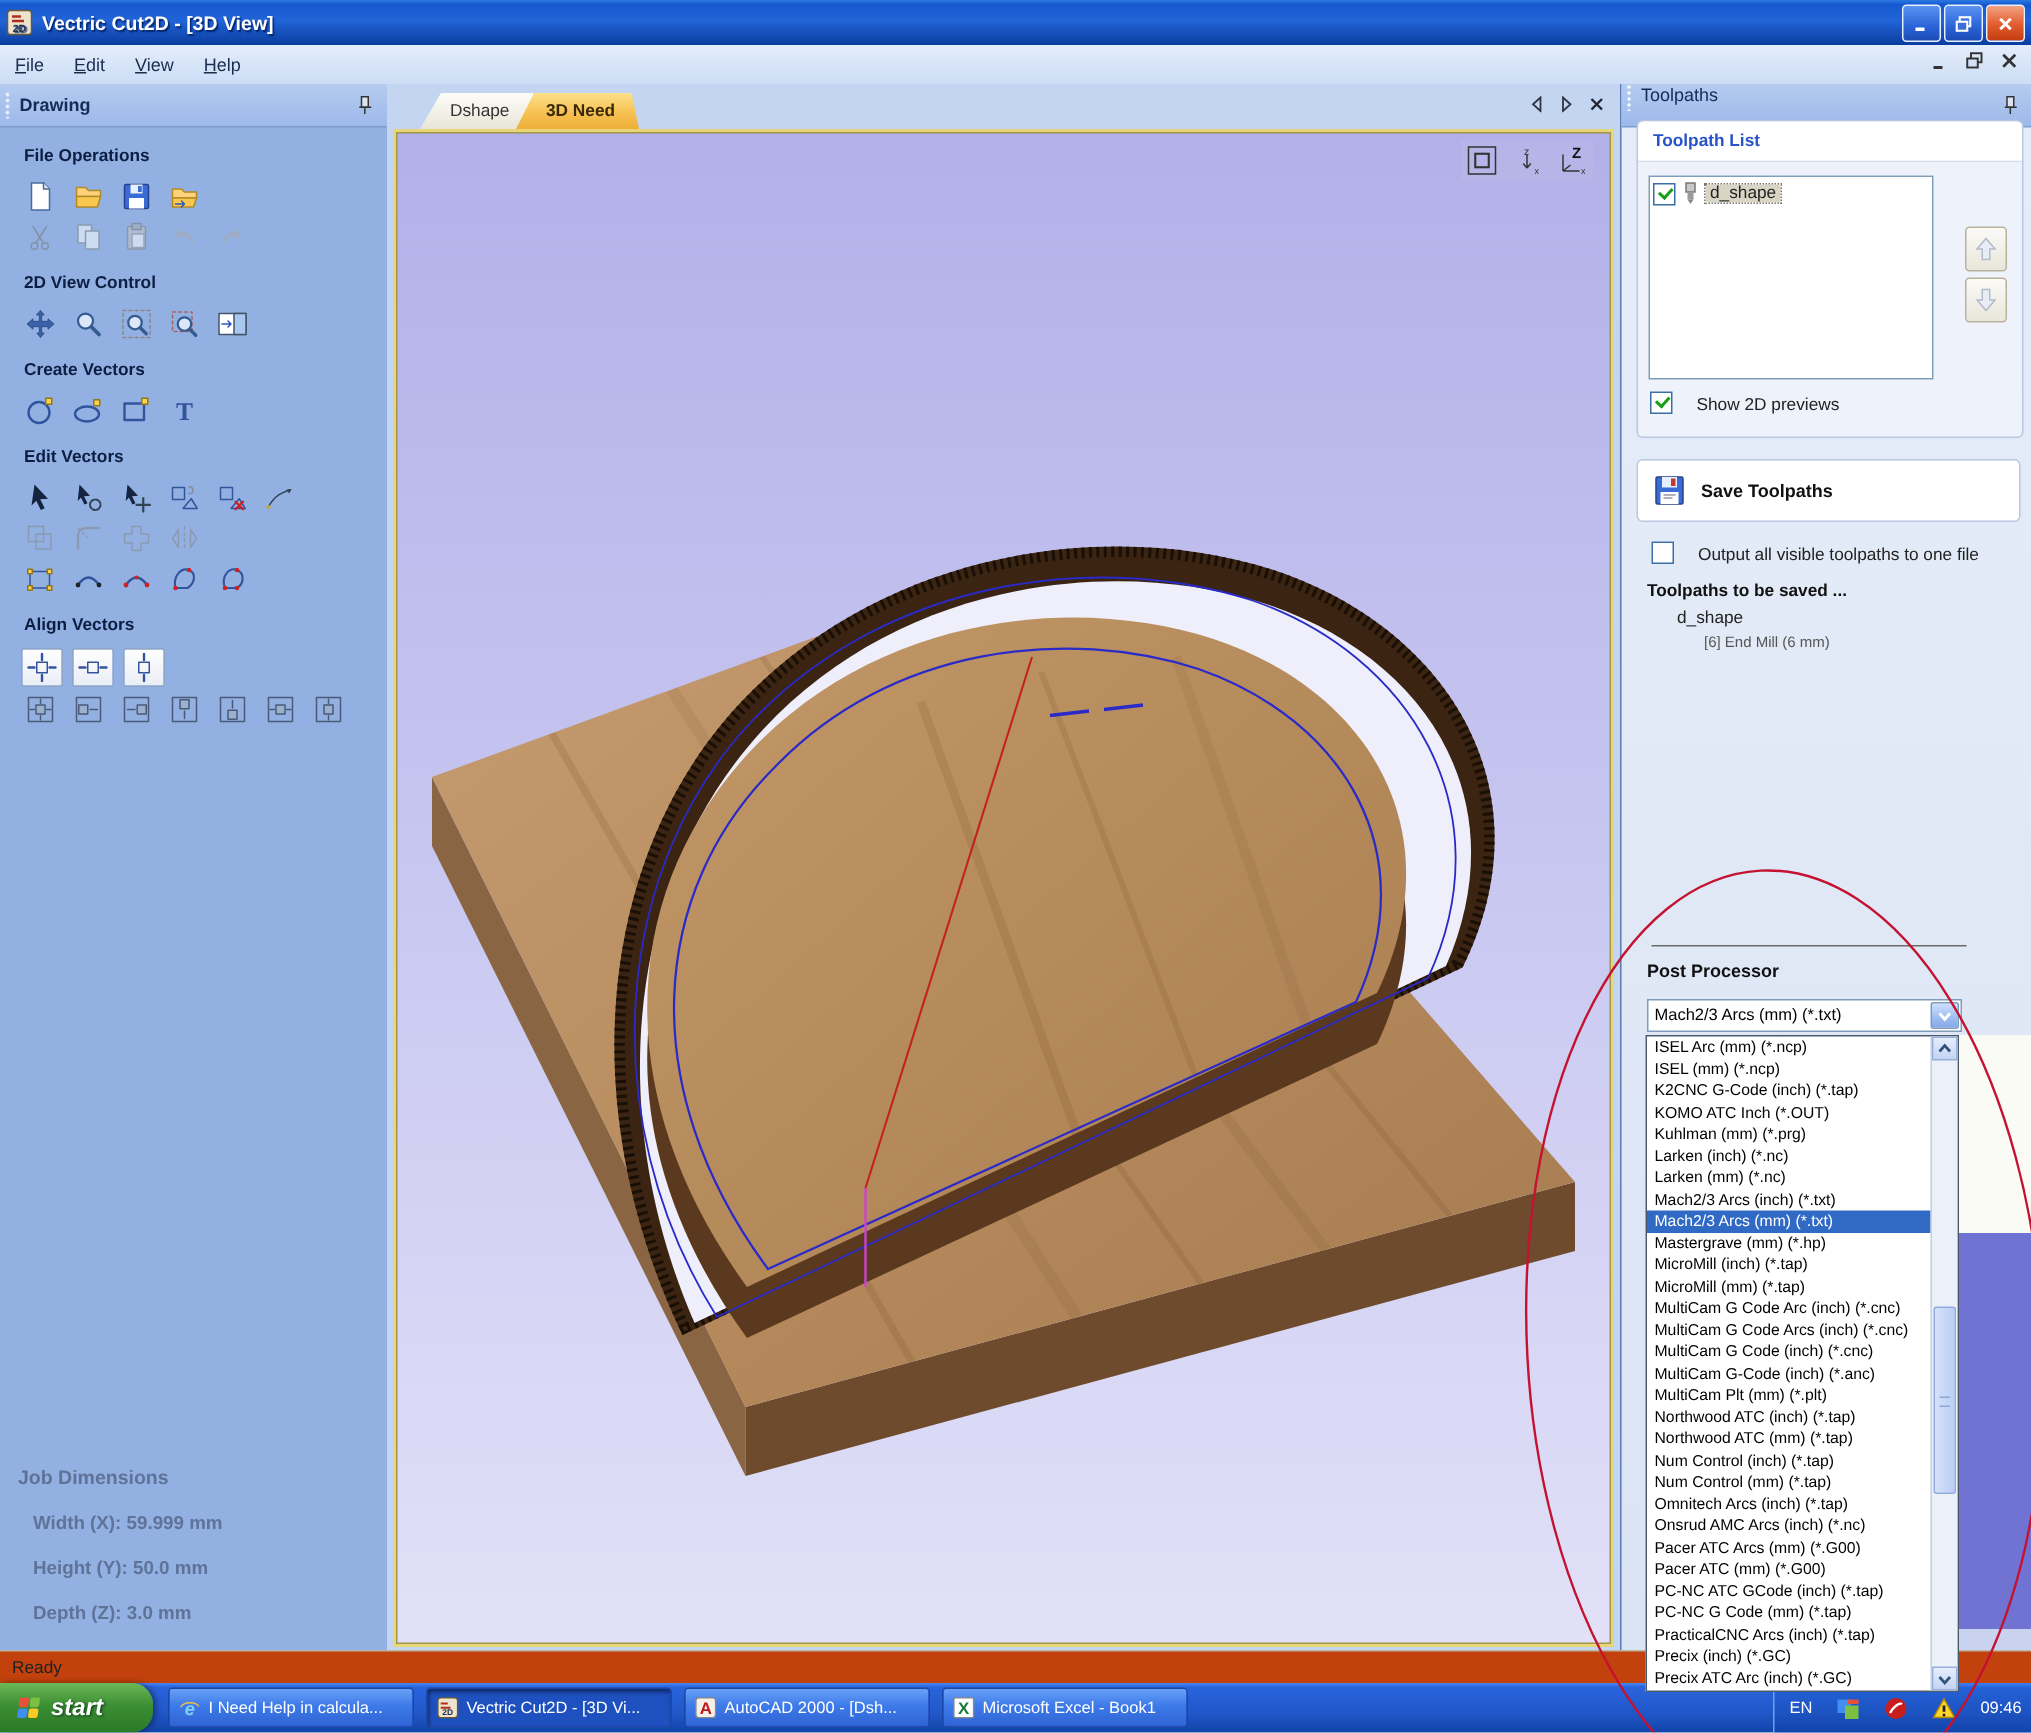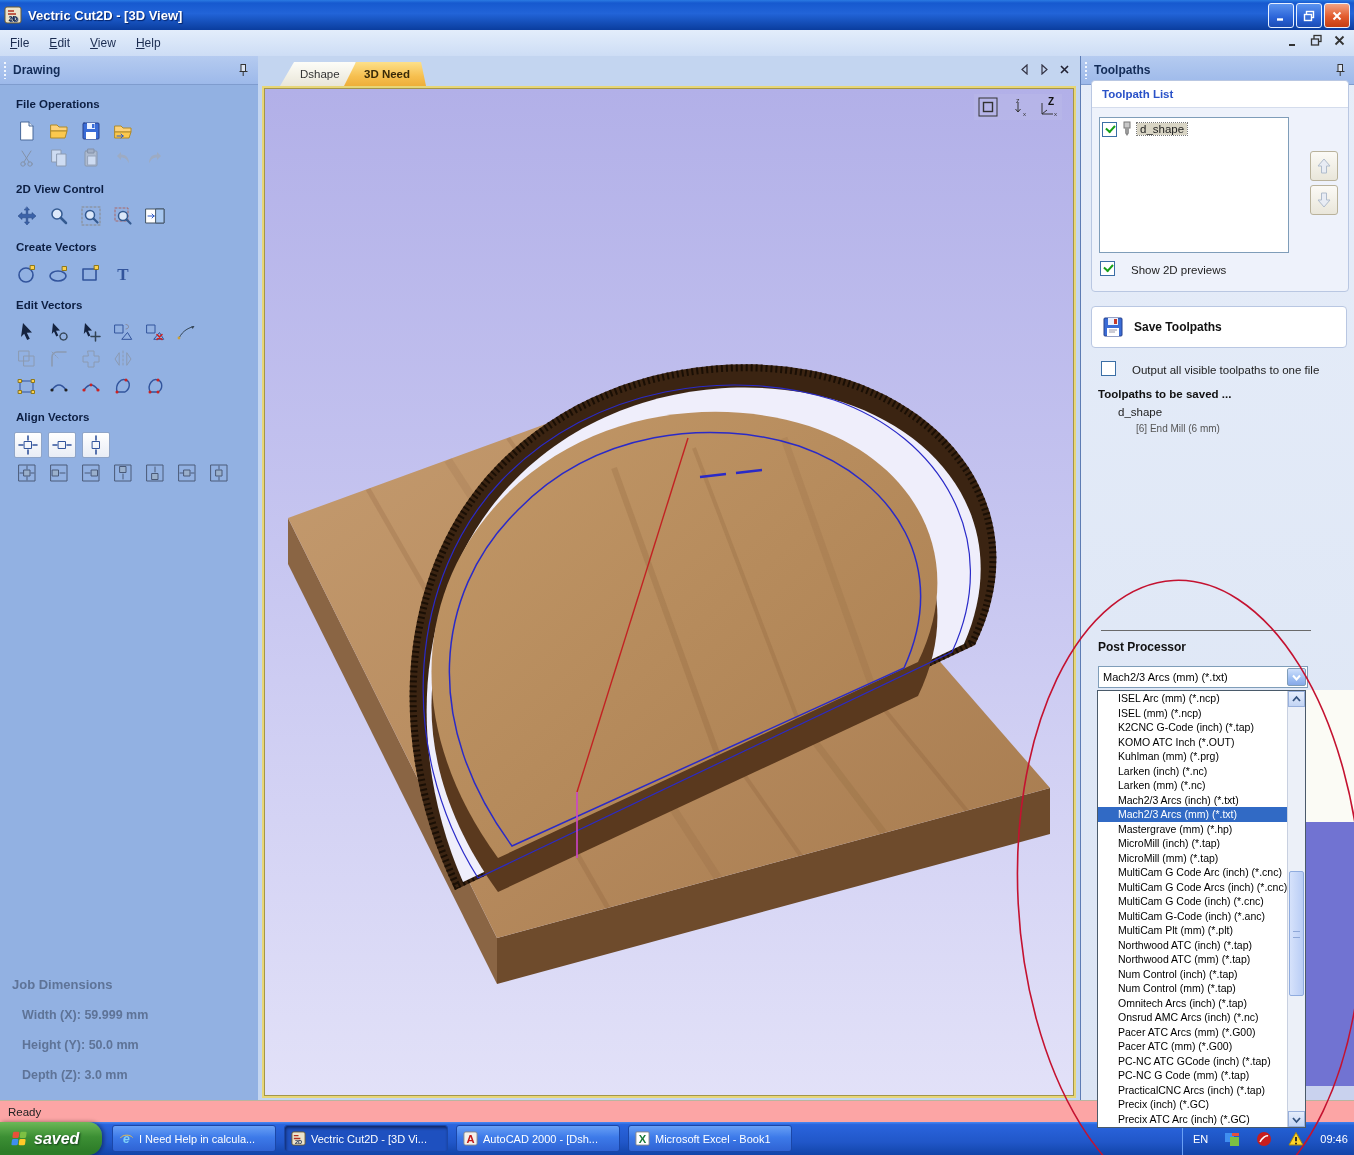--- a/index.html
+++ b/index.html
@@ -61,22 +61,22 @@
     border:2px solid #e7d677;box-shadow:inset 0 0 0 1px #a3954a;
     background:linear-gradient(180deg,#b2b0e8 0%,#c6c5f0 45%,#e2e1f8 100%)}
   .canvas svg.scene{position:absolute;left:0;top:0}
   .vicons{position:absolute;right:12px;top:6px;display:flex;gap:8px;
     background:rgba(190,190,232,.35);padding:2px 3px}
   .vicons span{width:22px;height:22px;display:inline-flex}
   
   .rightpanel{position:absolute;left:1080px;top:56px;width:274px;height:1044px;
     background:linear-gradient(180deg,#e6edf9,#dbe4f4);border-left:1px solid #5d7cb4}
   .rp-header{height:28px;background:linear-gradient(180deg,#b5cbf0,#9db9ea);
-    border-bottom:1px solid #7f9cce;display:flex;align-items:center;
-    font-weight:bold;font-size:12px;color:#132c58;position:relative}
+    border-bottom:1px solid #7f9cce;display:flex;
+    font-weight:normal;font-size:12px;color:#132c58;position:relative}
   .card{position:absolute;left:10px;width:256px;background:#eef2fb;
     border:1px solid #b9c7e2;border-radius:4px}
   .card-h{height:26px;background:#fff;border-bottom:1px solid #d4dcec;
     border-radius:4px 4px 0 0;display:flex;align-items:center;padding-left:10px;
     font-weight:bold;font-size:11.5px;color:#2a52c8}
   .listbox{position:absolute;left:7px;top:36px;width:188px;height:134px;background:#fff;
     border:1px solid #7f9db9}
   .lb-item{display:flex;align-items:center;gap:4px;padding:3px 2px;font-size:11.5px;color:#222}
   .lb-label{background:#d9d5c5;outline:1px dotted #777;padding:0 3px}
   .cbx{width:13px;height:13px;background:#fff;border:1px solid #3a6ea5;position:relative;flex:none}
@@ -96,37 +96,37 @@
   .hr{position:absolute;height:1px;background:#6a6a6a}
   .combo{position:absolute;left:17px;width:210px;height:22px;background:#fff;
     border:1px solid #7f9db9;display:flex;align-items:center;font-size:11px;color:#000;
     padding-left:4px;box-sizing:border-box}
   .combo .chev{position:absolute;right:1px;top:1px;bottom:1px;width:17px;
     background:linear-gradient(180deg,#cfe0fc,#9dbef2 60%,#86a8e8);border:1px solid #7f9db9;
     border-radius:2px;display:flex;align-items:center;justify-content:center}
   
   .ddlist{position:absolute;left:1097px;top:690px;width:209px;height:438px;background:#fff;
     border:1px solid #4a5a6a;box-sizing:border-box;z-index:60;overflow:hidden}
-  .dd-item{height:14.5px;line-height:14.5px;font-size:10.5px;color:#000;padding-left:20px;
+  .dd-item{height:14.5px;line-height:14.5px;font-size:10.5px;color:#000;padding-left:5px;
     white-space:nowrap;overflow:hidden;width:186px}
   .dd-item.sel{background:#316ac5;color:#fff}
   .ddsb{position:absolute;right:0;top:0;bottom:0;width:17px;background:#ecf0f8;border-left:1px solid #c8d0e0}
   .ddsb .sbtn{position:absolute;left:0;width:17px;height:16px;
     background:linear-gradient(180deg,#e6eefc,#c2d4f4);border:1px solid #98b0dc;box-sizing:border-box;
     display:flex;align-items:center;justify-content:center}
   .ddsb .sbtn svg{width:9px;height:9px}
   .ddsb .thumb{position:absolute;left:1px;width:15px;
     background:linear-gradient(90deg,#d6e2fb,#b9cdf5);border:1px solid #90acdf;border-radius:2px;box-sizing:border-box}
   .thumb::after{content:"";position:absolute;left:3px;right:3px;top:50%;height:1px;
     box-shadow:0 -3px 0 #8fa8d8,0 0 0 #8fa8d8,0 3px 0 #8fa8d8}
   .artifact-w{position:absolute;left:1306px;top:690px;width:48px;height:132px;background:#fbfbf5;z-index:59}
   .artifact-b{position:absolute;left:1306px;top:822px;width:48px;height:264px;background:#7173d2;z-index:59}
   .artifact-l{position:absolute;left:1306px;top:1086px;width:48px;height:14px;background:#c9d2ee;z-index:59}
   
-  .statusbar{position:absolute;left:0;top:1100px;width:1354px;height:22px;background:#fca5a5;
+  .statusbar{position:absolute;left:0;top:1100px;width:1354px;height:22px;background:#c2410c;
     border-top:1px solid #b9b5a0;font-size:11.5px;color:#222;display:flex;align-items:center;padding-left:8px;box-sizing:border-box}
   .taskbar{position:absolute;left:0;top:1122px;width:1354px;height:33px;
     background:linear-gradient(180deg,#4a8af3 0%,#2a64dd 8%,#2157c9 60%,#1244a8 100%)}
   .startbtn{position:absolute;left:0;top:0;height:33px;width:102px;border-radius:0 14px 14px 0;
     background:linear-gradient(180deg,#6cb857 0%,#3c8f34 45%,#2d7c28 90%);
     box-shadow:2px 0 4px rgba(0,0,0,.4);display:flex;align-items:center;gap:5px;padding-left:9px;box-sizing:border-box}
   .startbtn .slabel{color:#fff;font-weight:bold;font-style:italic;font-size:16px;text-shadow:1px 1px 2px #14401a}
   .startbtn svg{width:20px;height:20px}
   .task{position:absolute;top:3px;height:27px;width:164px;border-radius:3px;
     background:linear-gradient(180deg,#68a0f6,#3d7ae9 45%,#2f63d4);border:1px solid #1b47a8;
@@ -748,21 +748,21 @@
 <div class="taskbar">
   <div class="startbtn">
     <svg viewBox="0 0 22 22">
         <g transform="skewX(-8)">
           <rect x="5" y="3" width="7" height="7" rx="1.5" fill="#e8503a"></rect>
           <rect x="13" y="3" width="7" height="7" rx="1.5" fill="#7cc043"></rect>
           <rect x="5" y="11" width="7" height="7" rx="1.5" fill="#3f8ef0"></rect>
           <rect x="13" y="11" width="7" height="7" rx="1.5" fill="#ffc928"></rect>
         </g>
       </svg>
-    <span class="slabel">saved</span>
+    <span class="slabel">start</span>
   </div>
   <div class="task" style="left:112px">
     <svg viewBox="0 0 16 16">
         <text x="8" y="13" font-size="13" font-style="italic" font-weight="bold" fill="#7ed0f8" text-anchor="middle">e</text>
         <path d="M1.5 7.5C4 3.5 12 3.5 14.5 7" stroke="#f0c040" fill="none"></path>
       </svg>
     <span>I Need Help in calcula...</span>
   </div>
   <div class="task active" style="left:284px">
     <svg viewBox="0 0 16 16">

